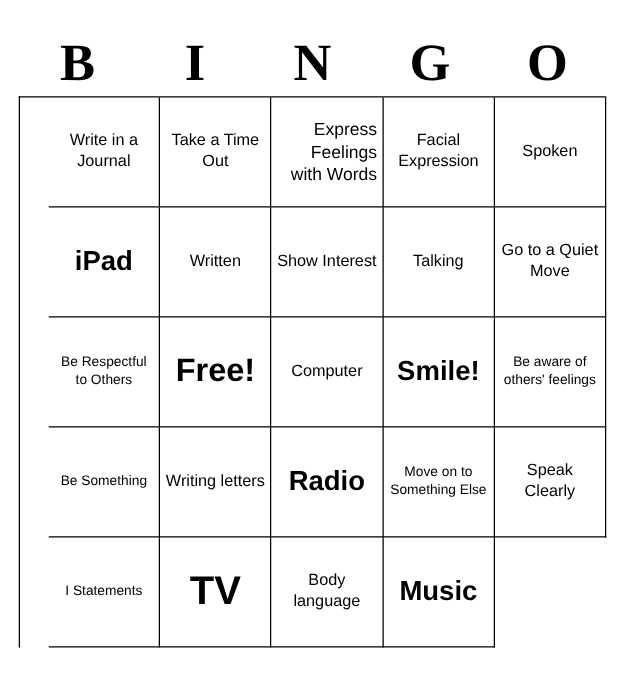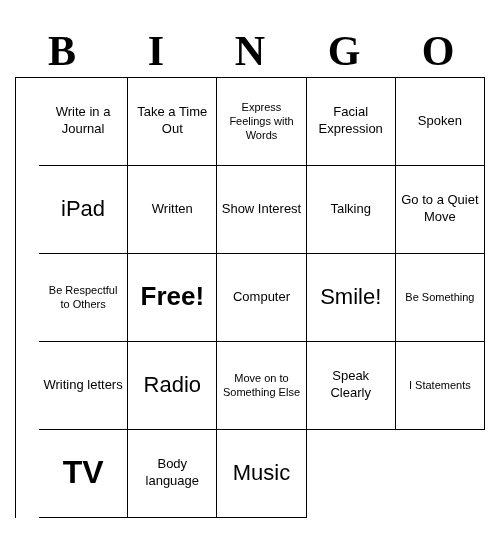--- a/index.html
+++ b/index.html
@@ -54,21 +54,21 @@
       align-items: center;
       justify-content: center;
       text-align: center;
       padding: 4px;
       font-size: 13px;
       line-height: 1.3;
     }
 
     .bingo-cell.large-text {
       font-size: 22px;
-      font-weight: normal;
+      font-weight: bold;
     }
 
     .bingo-cell.xl-text {
       font-size: 32px;
       font-weight: bold;
       text-align: center;
     }
 
     .bingo-cell.free {
       font-size: 26px;
@@ -82,32 +82,33 @@
   <div class="bingo-header">
     <div class="bingo-letter">B</div>
     <div class="bingo-letter">I</div>
     <div class="bingo-letter">N</div>
     <div class="bingo-letter">G</div>
     <div class="bingo-letter">O</div>
   </div>
   <div class="bingo-grid" id="bingo-grid">
   <div class="bingo-cell">Write in a Journal</div>
       <div class="bingo-cell">Take a Time Out</div>
-      <div class="bingo-cell" style="font-size: 11px;">Express Feelings with Words</div>
+      <div class="bingo-cell" style="font-size: 14px; text-align: right;">Express Feelings with Words</div>
       <div class="bingo-cell">Facial Expression</div>
       <div class="bingo-cell">Spoken</div>
       <div class="bingo-cell large-text">iPad</div>
       <div class="bingo-cell">Written</div>
       <div class="bingo-cell">Show Interest</div>
       <div class="bingo-cell">Talking</div>
       <div class="bingo-cell">Go to a Quiet Move</div>
       <div class="bingo-cell" style="font-size: 11px;">Be Respectful to Others</div>
       <div class="bingo-cell free">Free!</div>
       <div class="bingo-cell">Computer</div>
       <div class="bingo-cell large-text">Smile!</div>
+      <div class="bingo-cell" style="font-size: 11px;">Be aware of others' feelings</div>
       <div class="bingo-cell" style="font-size: 11px;">Be Something</div>
       <div class="bingo-cell">Writing letters</div>
       <div class="bingo-cell large-text">Radio</div>
       <div class="bingo-cell" style="font-size: 11px;">Move on to Something Else</div>
       <div class="bingo-cell">Speak Clearly</div>
       <div class="bingo-cell" style="font-size: 11px;">I Statements</div>
       <div class="bingo-cell xl-text">TV</div>
       <div class="bingo-cell">Body language</div>
       <div class="bingo-cell large-text">Music</div>
     </div>

